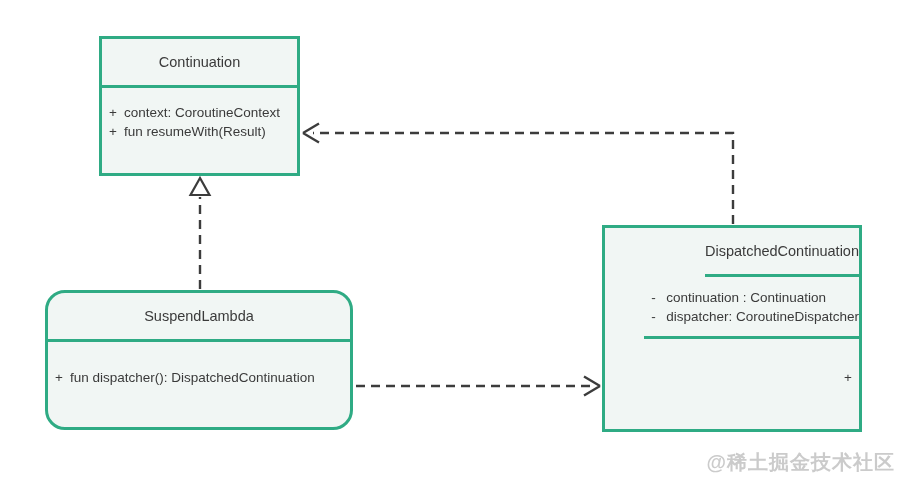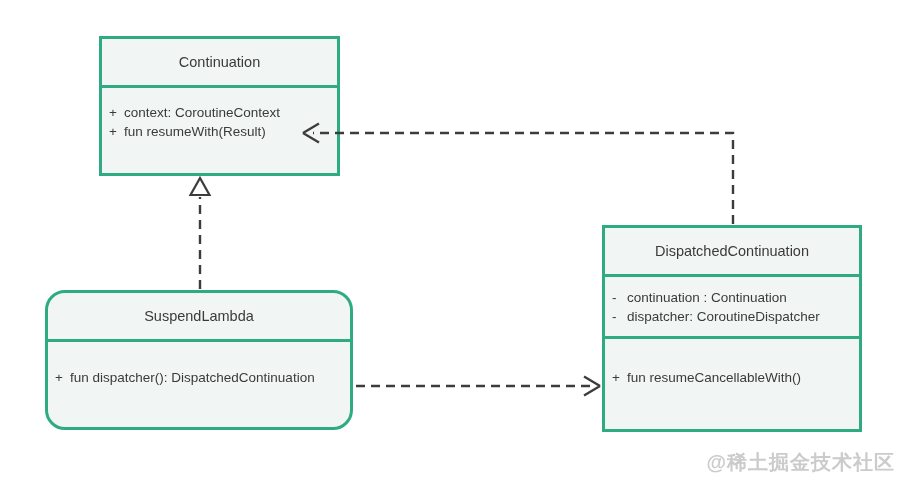--- a/index.html
+++ b/index.html
@@ -80,23 +80,23 @@
     position: absolute;
     top: 449px;
     right: 11px;
     font-size: 20px;
     color: #cbcbcb;
     letter-spacing: 1px;
     font-weight: bold;
   }
 
   
-  #class-continuation            { left: 99px;  top: 36px;  width: 241px; height: 140px; }
+  #class-continuation            { left: 99px;  top: 36px;  width: 201px; height: 140px; }
   #class-suspendlambda           { left: 45px;  top: 290px; width: 308px; height: 140px; border-radius: 20px; }
-  #class-dispatchedcontinuation  { left: 602px; top: 225px; width: 260px; height: 207px; }
+  #class-dispatchedcontinuation  { left: 602px; top: 225px; width: 260px; height: 207px; align-items: flex-end; }
 
   #class-continuation .uml-members          { padding-top: 15px; flex: 1; }
   #class-suspendlambda .uml-members         { padding-top: 26px; flex: 1; }
   #class-dispatchedcontinuation .uml-fields { height: 62px; padding-top: 11px; }
   #class-dispatchedcontinuation .uml-methods{ padding-top: 29px; flex: 1; }
 </style>
 </head>
 <body>
 
 <div id="canvas">
@@ -133,21 +133,20 @@
         <span>continuation : Continuation</span>
       </div>
       <div class="uml-row">
         <span class="uml-vis">-</span>
         <span>dispatcher: CoroutineDispatcher</span>
       </div>
     </div>
     <div class="uml-compartment uml-methods">
       <div class="uml-row">
         <span class="uml-vis">+</span>
-        <span>fun resumeCancellableWith()</span>
       </div>
     </div>
   </div>
 
   <svg id="arrow-layer" viewBox="0 0 906 487" xmlns="http://www.w3.org/2000/svg">
 
     <g>
       <line class="dashed" x1="200" y1="289" x2="200" y2="197" stroke="#3c3c3c"></line>
       <polygon class="tri" points="200,178 190.5,195 209.5,195" stroke="#3c3c3c" fill="#ffffff"></polygon>
     </g>

